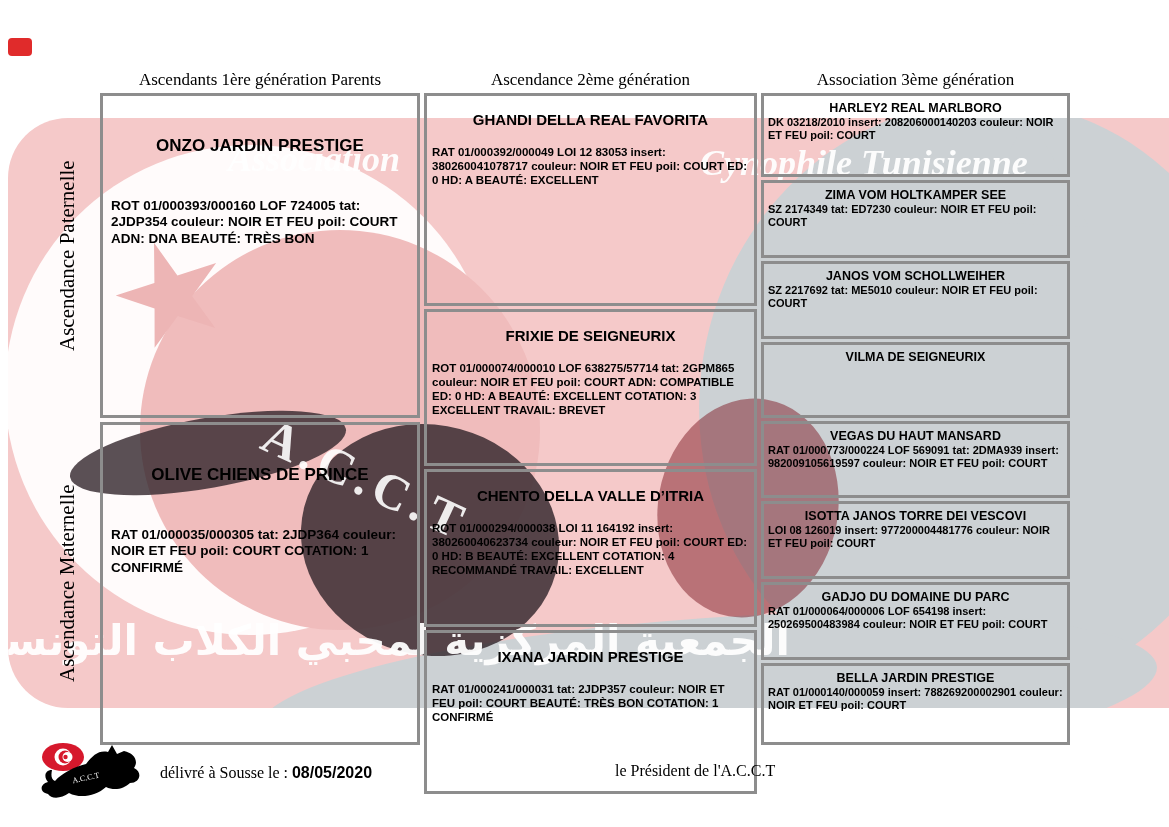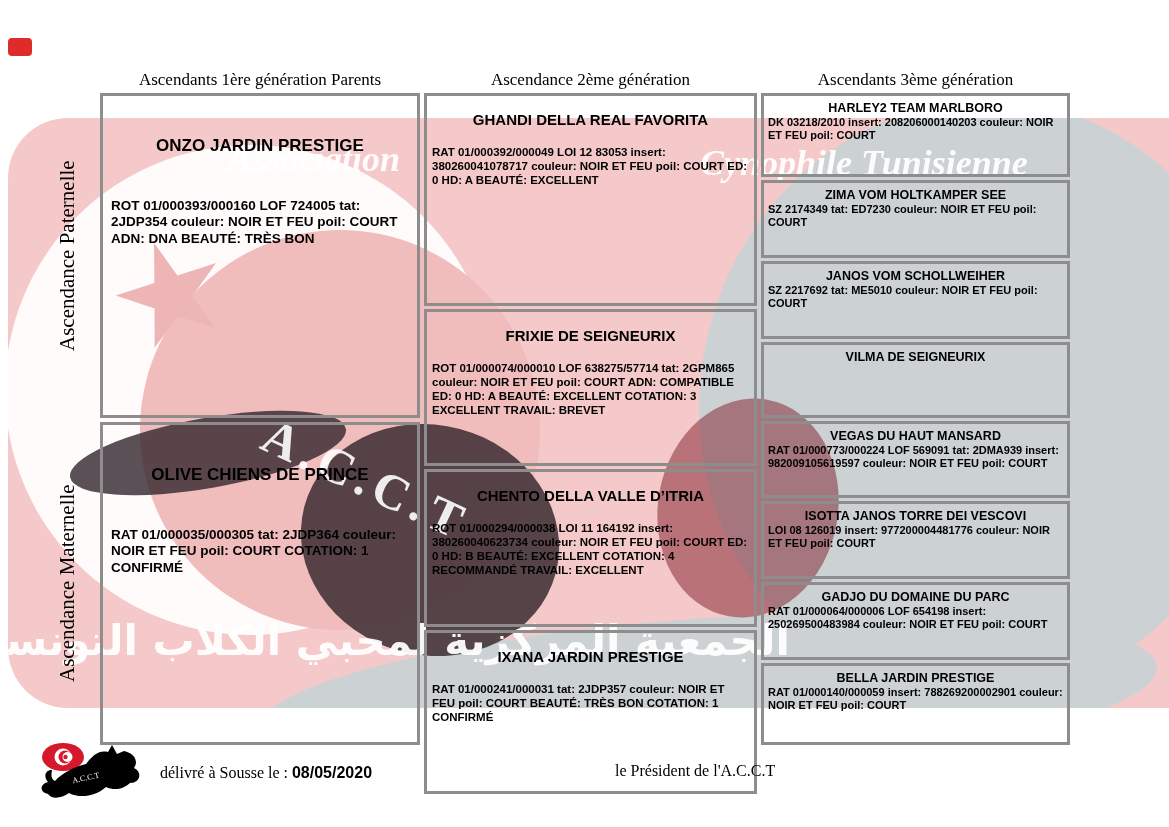--- a/index.html
+++ b/index.html
@@ -81,21 +81,21 @@
     <div class="wm wm-dark-b"></div>
     <div class="wm wm-dark-c"></div>
     <div class="wm wm-acct">A.C.C.T</div>
     <div class="wm wm-assoc left">Association</div>
     <div class="wm wm-assoc right">Cynophile Tunisienne</div>
     <div class="wm wm-arabic">الجمعية المركزية لمحبي الكلاب التونسية</div>
   </div>
 
   <div class="gen-header gh1">Ascendants 1ère génération  Parents</div>
   <div class="gen-header gh2">Ascendance 2ème génération</div>
-  <div class="gen-header gh3">Ascendants 3ème génération</div>
+  <div class="gen-header gh3">Association 3ème génération</div>
 
   <div class="side-label side-paternal">Ascendance Paternelle</div>
   <div class="side-label side-maternal">Ascendance Maternelle</div>
 
   <div class="col col1">
     <div class="pbox" style="height:325px">
       <div class="name">ONZO JARDIN PRESTIGE</div>
       <div class="details">ROT 01/000393/000160 LOF 724005 tat: 2JDP354 couleur: NOIR ET FEU poil: COURT ADN: DNA BEAUTÉ: TRÈS BON</div>
     </div>
     <div class="pbox" style="height:323px">
@@ -118,21 +118,21 @@
       <div class="details">ROT 01/000294/000038 LOI 11 164192 insert: 380260040623734 couleur: NOIR ET FEU poil: COURT ED: 0 HD: B BEAUTÉ: EXCELLENT COTATION: 4 RECOMMANDÉ TRAVAIL: EXCELLENT</div>
     </div>
     <div class="pbox" style="height:164px">
       <div class="name">IXANA JARDIN PRESTIGE</div>
       <div class="details">RAT 01/000241/000031 tat: 2JDP357 couleur: NOIR ET FEU poil: COURT BEAUTÉ: TRÈS BON COTATION: 1 CONFIRMÉ</div>
     </div>
   </div>
 
   <div class="col col3">
     <div class="pbox" style="height:84px">
-      <div class="name">HARLEY2 TEAM MARLBORO</div>
+      <div class="name">HARLEY2 REAL MARLBORO</div>
       <div class="details">DK 03218/2010 insert: 208206000140203 couleur: NOIR ET FEU poil: COURT</div>
     </div>
     <div class="pbox" style="height:78px">
       <div class="name">ZIMA VOM HOLTKAMPER SEE</div>
       <div class="details">SZ 2174349 tat: ED7230 couleur: NOIR ET FEU poil: COURT</div>
     </div>
     <div class="pbox" style="height:78px">
       <div class="name">JANOS VOM SCHOLLWEIHER</div>
       <div class="details">SZ 2217692 tat: ME5010 couleur: NOIR ET FEU poil: COURT</div>
     </div>

